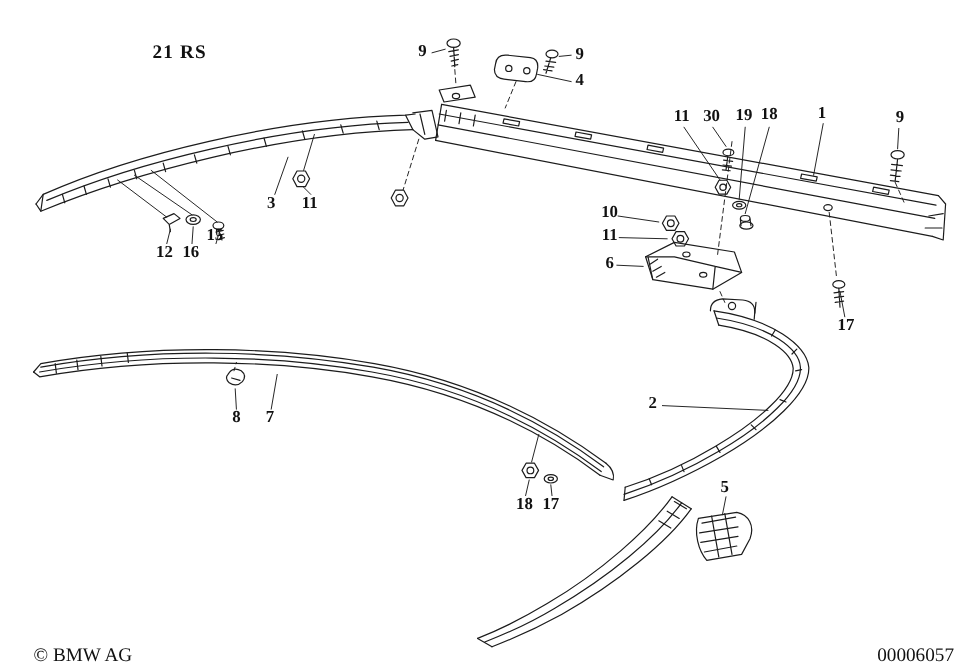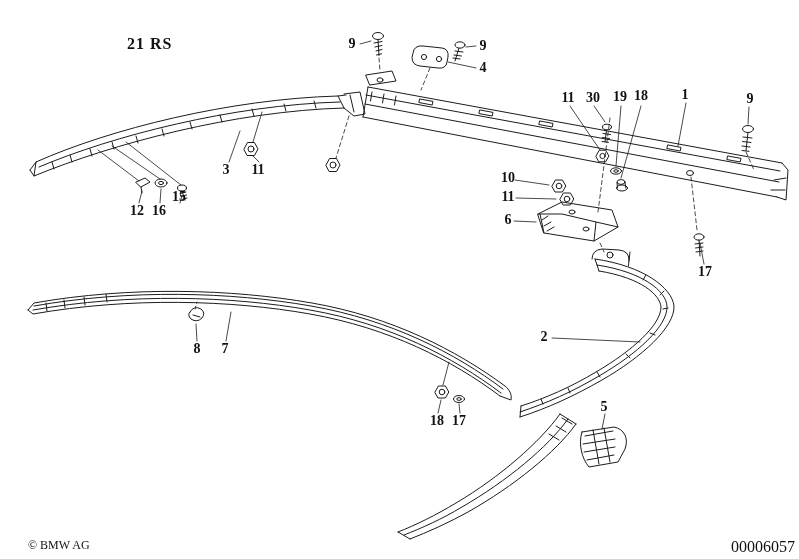--- a/index.html
+++ b/index.html
@@ -10,21 +10,21 @@
   .diagram-svg{position:absolute;left:0;top:0;}
   .callout{
     position:absolute;transform:translate(-50%,-50%);
     font-size:14px;font-weight:bold;line-height:1;color:#111;
     white-space:nowrap;user-select:none;
   }
   .header-code{
     position:absolute;left:127px;top:35px;font-size:16px;font-weight:bold;
     letter-spacing:1px;
   }
-  .copyright{position:absolute;left:28px;top:538px;font-size:12px;}
+  .copyright{position:absolute;left:28px;top:538px;font-size:16px;}
   .docnum{position:absolute;left:731px;top:538px;font-size:16px;}
 </style>
 </head>
 <body>
 
 <div class="stage">
 
   <svg class="diagram-svg" width="799" height="559" viewBox="0 0 799 559">
     <g stroke="#1c1c1c" stroke-width="1" fill="none" stroke-linecap="round" stroke-linejoin="round">
 

